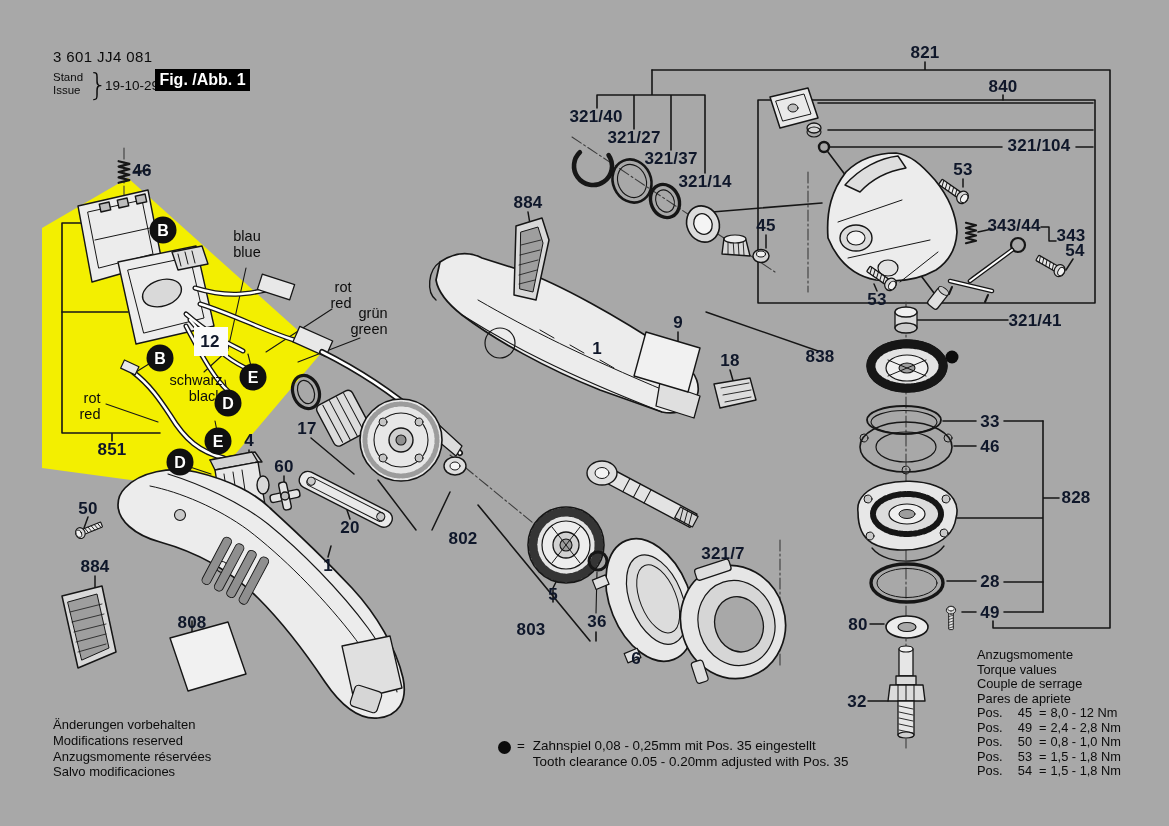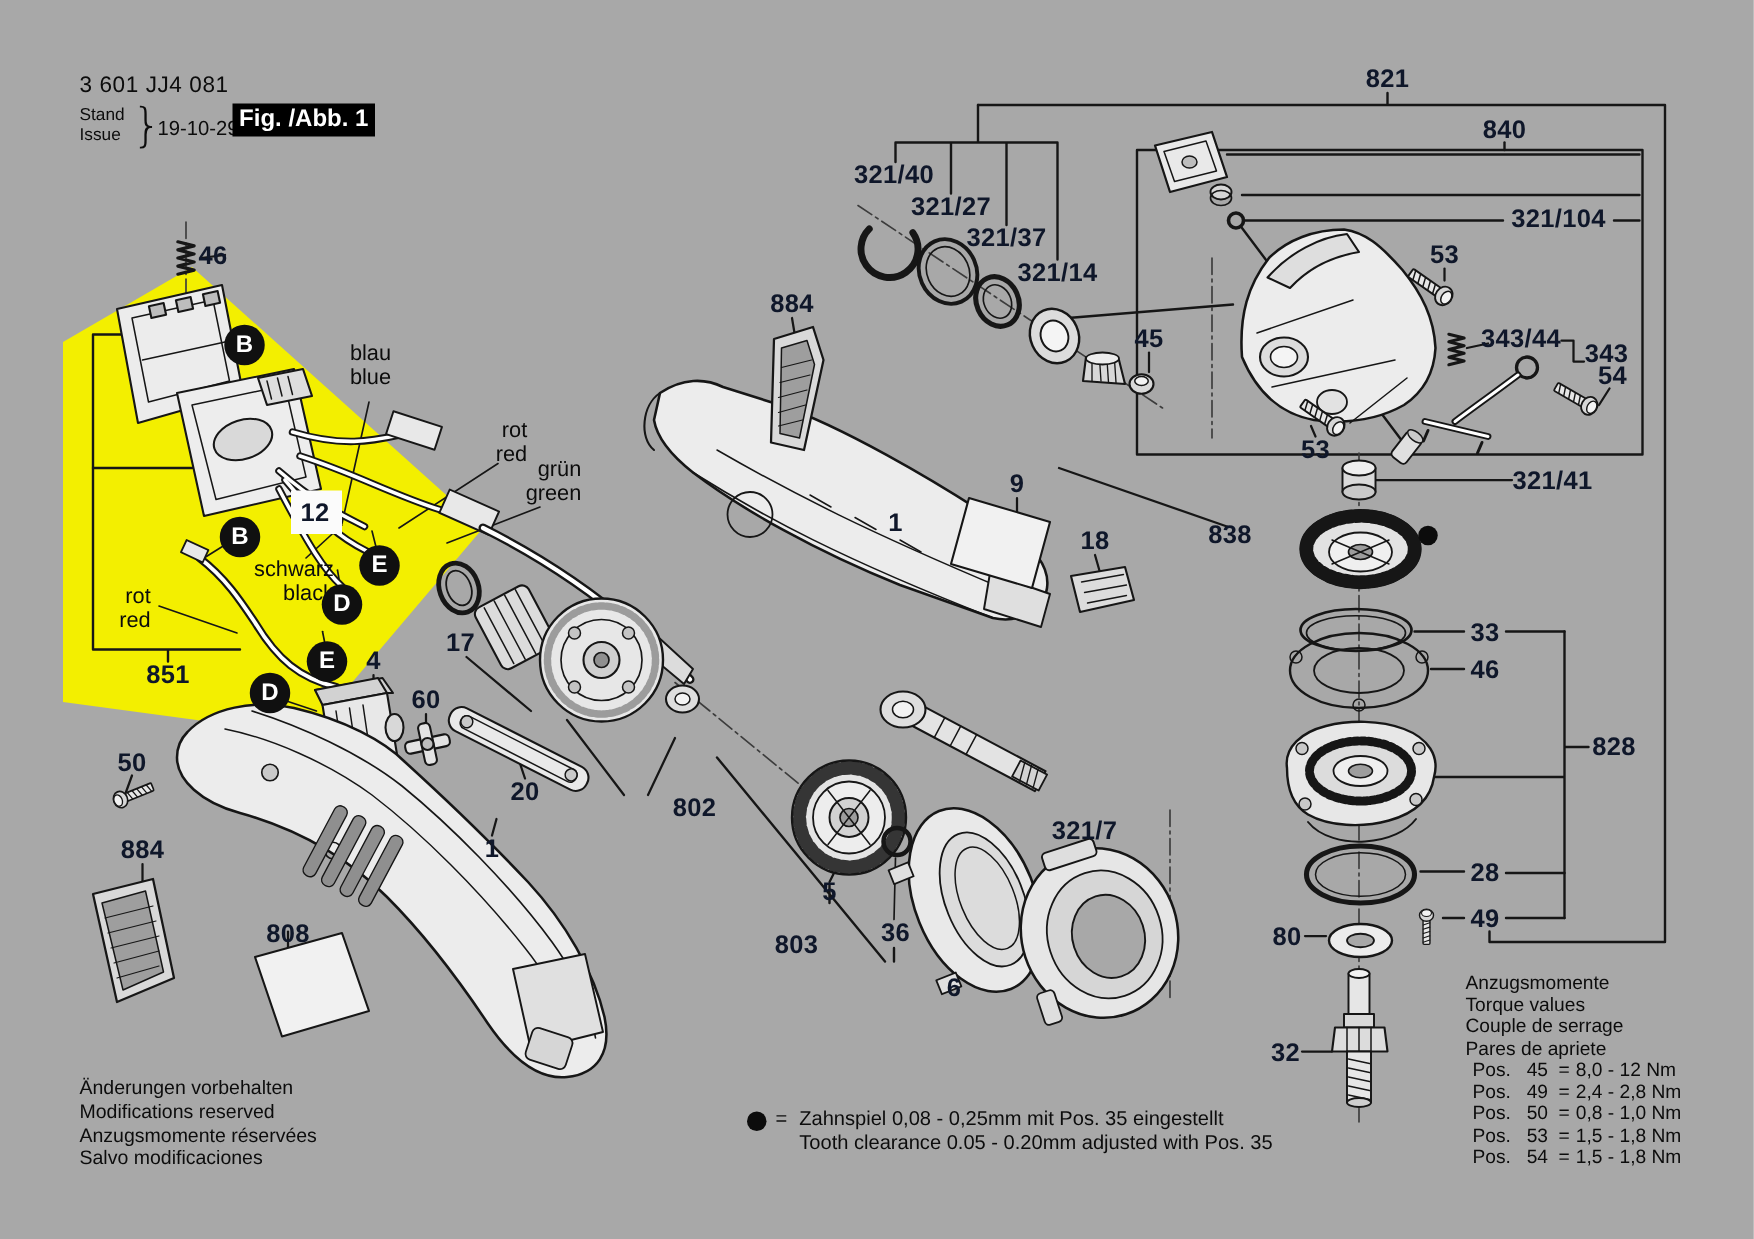--- a/index.html
+++ b/index.html
@@ -18,21 +18,21 @@
   .hdr-brace{position:absolute;left:88px;top:66px;font-size:31px;font-family:"DejaVu Sans",sans-serif;font-weight:300;}
   .hdr-date{position:absolute;left:105px;top:78px;font-size:13.5px;}
   .figbox{position:absolute;left:155px;top:69px;width:95px;height:22px;background:#000;color:#fff;
           font:bold 16px "Liberation Sans",sans-serif;display:flex;align-items:center;justify-content:center;}
   .footer{position:absolute;left:53px;top:717px;font-size:13px;line-height:15.8px;}
   .legend{position:absolute;left:498px;top:738px;display:flex;align-items:flex-start;font-size:13.4px;line-height:15.6px;}
   .legend .dot{width:13px;height:13px;border-radius:50%;background:#0c0c0c;margin-top:3px;}
   .legend .eq{margin:0 8px 0 6px;}
   .torque{position:absolute;left:977px;top:648px;font-size:12.8px;line-height:14.5px;}
   .torque .row{display:flex;}
-  .torque .pos{width:35px;text-align:center;}
+  .torque .pos{width:35px;}
   .torque .num{width:20px;text-align:right;margin-right:7px;}
   .torque .eq{margin-right:4px;}
   .callout12{position:absolute;left:194px;top:327px;width:34px;height:29px;background:#fbfbfb;}
 </style>
 </head>
 <body>
 
 <div class="stage">
 
   <svg class="art" width="1169" height="826" viewBox="0 0 1169 826" stroke-linecap="round" stroke-linejoin="round">

